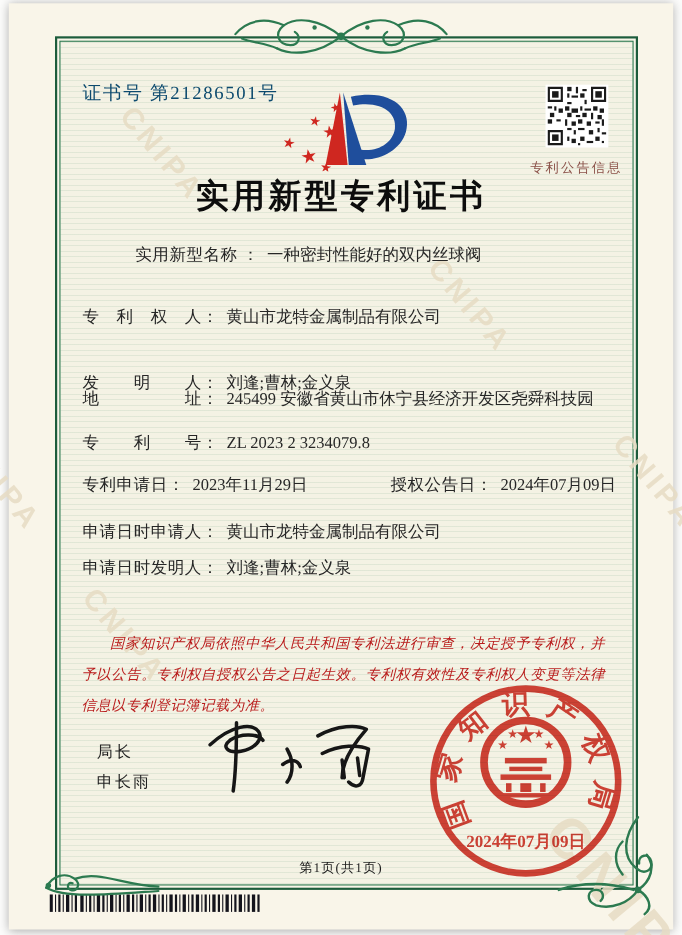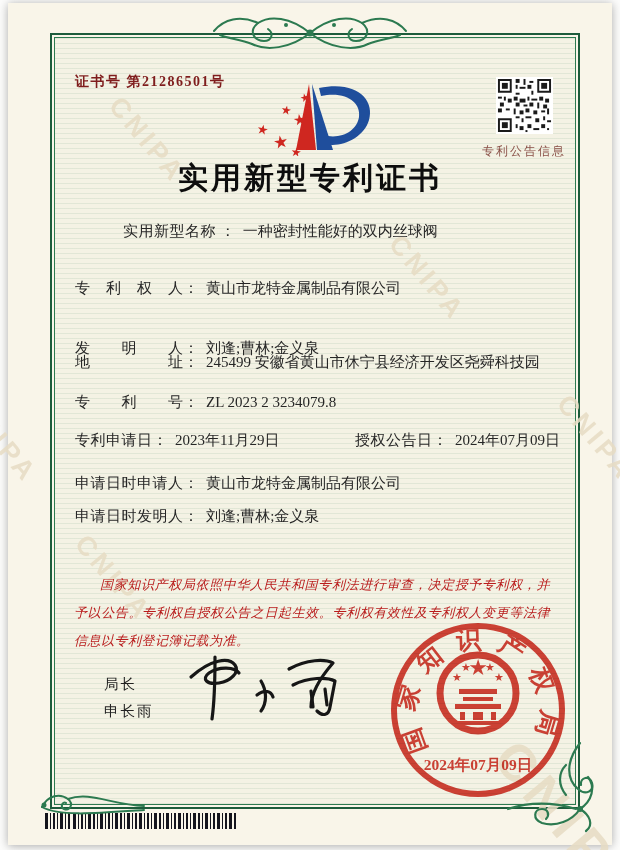--- a/index.html
+++ b/index.html
@@ -15,21 +15,21 @@
            background-color:#f4f2e4;
            background-image:repeating-linear-gradient(180deg, rgba(125,170,140,.16) 0px, rgba(125,170,140,.16) 1px, rgba(0,0,0,0) 1px, rgba(0,0,0,0) 5px); }
 
   .wm { position:absolute; color:#e7dcc4; font-family:"Liberation Sans",sans-serif; font-weight:bold;
         letter-spacing:4px; font-size:27px; transform:rotate(50deg); transform-origin:left top;
         z-index:2; opacity:.85; }
   .wm-lg { font-size:52px; letter-spacing:8px; }
 
   .content { position:absolute; inset:0; z-index:3; }
 
-  .cert-no { position:absolute; left:67px; top:70px; font-size:14px; letter-spacing:1.5px; color:#7f1d1d;font-weight:bold; }
+  .cert-no { position:absolute; left:67px; top:70px; font-size:17px; letter-spacing:1.5px; color:#0c4a6e; }
 
   .logo { position:absolute; left:237px; top:77px; width:135px; height:76px; }
   .qr-wrap { position:absolute; left:468px; top:74px; width:96px; text-align:center; }
   .qr { width:57px; height:57px; background:#fff; display:inline-block; }
   .qr-label { margin-top:5px; font-size:12px; color:#8a5148; letter-spacing:2px; }
 
   .title { position:absolute; left:0; top:155px; width:100%; text-align:center;
            font-size:30px; font-weight:bold; color:#0d0d0d; letter-spacing:3px; }
 
   .rows { position:absolute; left:67px; top:0; width:480px; font-size:15px; color:#262626; }
@@ -37,21 +37,21 @@
   .r1{top:219px;margin-left:48px;} .r2{top:276px;} .r3{top:314px;margin-top:36px;} .r4{top:336px;}
   .r5{top:390px;} .r6{top:428px;} .r7{top:471px;} .r8{top:504px;text-align:right;}
   .fl { letter-spacing:.5px; }
   .fv { margin-left:7px; }
   .col2 { position:absolute; left:280px; top:0; white-space:nowrap; }
 
   .statement { position:absolute; left:66px; top:568px; width:476px; font-size:13px;
                font-style:italic; line-height:28px; text-indent:2em; text-align:justify;
                color:#b91c1c; letter-spacing:.5px; }
 
-  .signer { position:absolute; left:96px; top:668px; font-family:"Liberation Sans","DejaVu Sans",sans-serif;
+  .signer { position:absolute; left:80px; top:668px; font-family:"Liberation Sans","DejaVu Sans",sans-serif;
             font-size:14.5px; color:#222; line-height:27px; letter-spacing:2px; }
   .signature { position:absolute; left:169px; top:648px; width:165px; height:72px; }
 
   .seal { position:absolute; left:379px; top:616px; width:182px; height:182px; z-index:5;
           mix-blend-mode:multiply; opacity:.93; }
 
   .footer { position:absolute; left:0; top:778px; width:100%; text-align:center;
             font-size:12px; color:#1c1c1c; letter-spacing:1px; }
 
   .barcode { position:absolute; left:37px; top:810px; width:192px; height:16px; }
@@ -232,20 +232,21 @@
         <g stroke="#161616" stroke-width="3.2" fill="none" stroke-linecap="round" stroke-linejoin="round">
           <path d="M14,26 C34,8 52,6 58,14 C63,21 54,30 42,32 C30,34 24,28 32,22 C42,15 58,16 62,22"></path>
           <path d="M38,6 C38,26 37,54 35,68"></path>
           <path d="M84,30 C90,40 90,52 84,60 M80,44 C88,38 94,40 96,46"></path>
           <path d="M112,18 C130,8 148,8 156,12 C142,28 134,44 134,56"></path>
           <path d="M116,34 C132,26 150,26 158,30 L153,56 C152,64 146,66 140,60"></path>
           <path d="M134,40 L136,56 M148,38 L150,54"></path>
         </g>
       </svg>
 
+      <div class="footer">第1页(共1页)</div>
     </div>
 
     <svg class="seal" viewBox="0 0 182 182">
       <circle cx="91" cy="91" r="84" fill="none" stroke="#d3352b" stroke-width="6"></circle>
       <defs>
         <path id="sealArc" d="M 43.5 131 A 62 62 0 1 1 138.5 131"></path>
       </defs>
       <text font-size="25" font-weight="bold" fill="#d3352b" letter-spacing="14" font-family="'Liberation Serif',serif">
         <textPath href="#sealArc" startOffset="2">国家知识产权局</textPath>
       </text>

